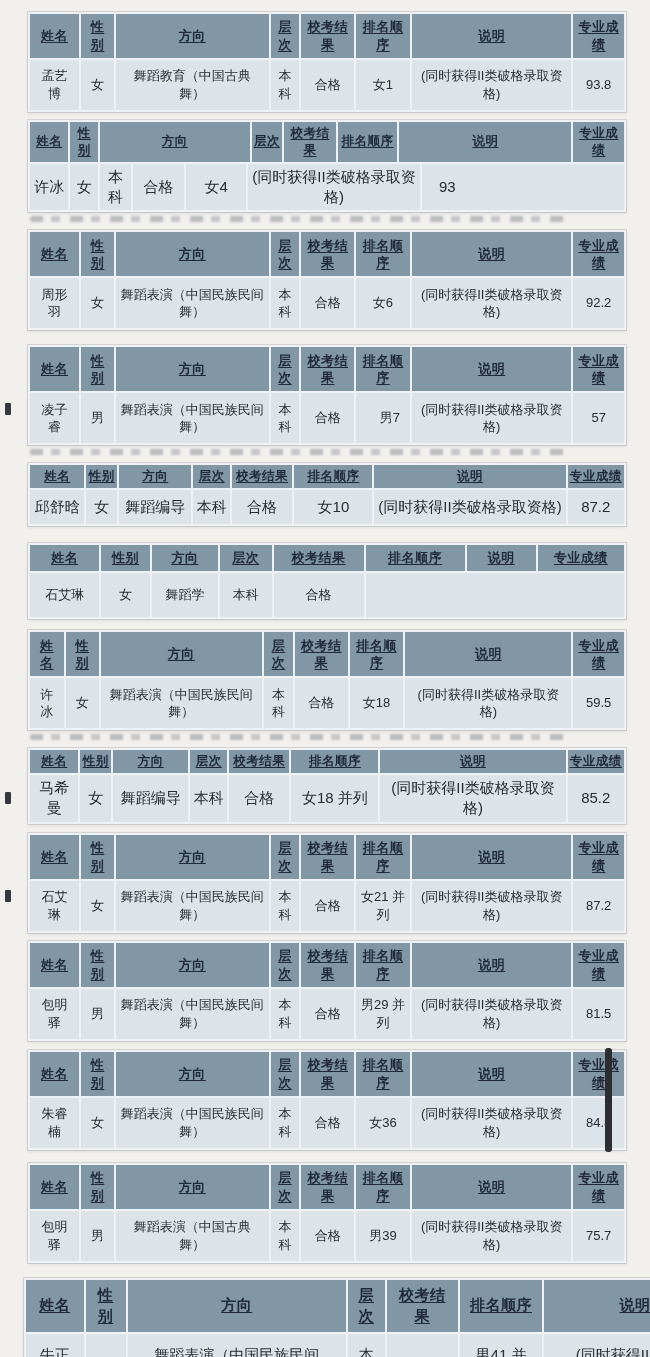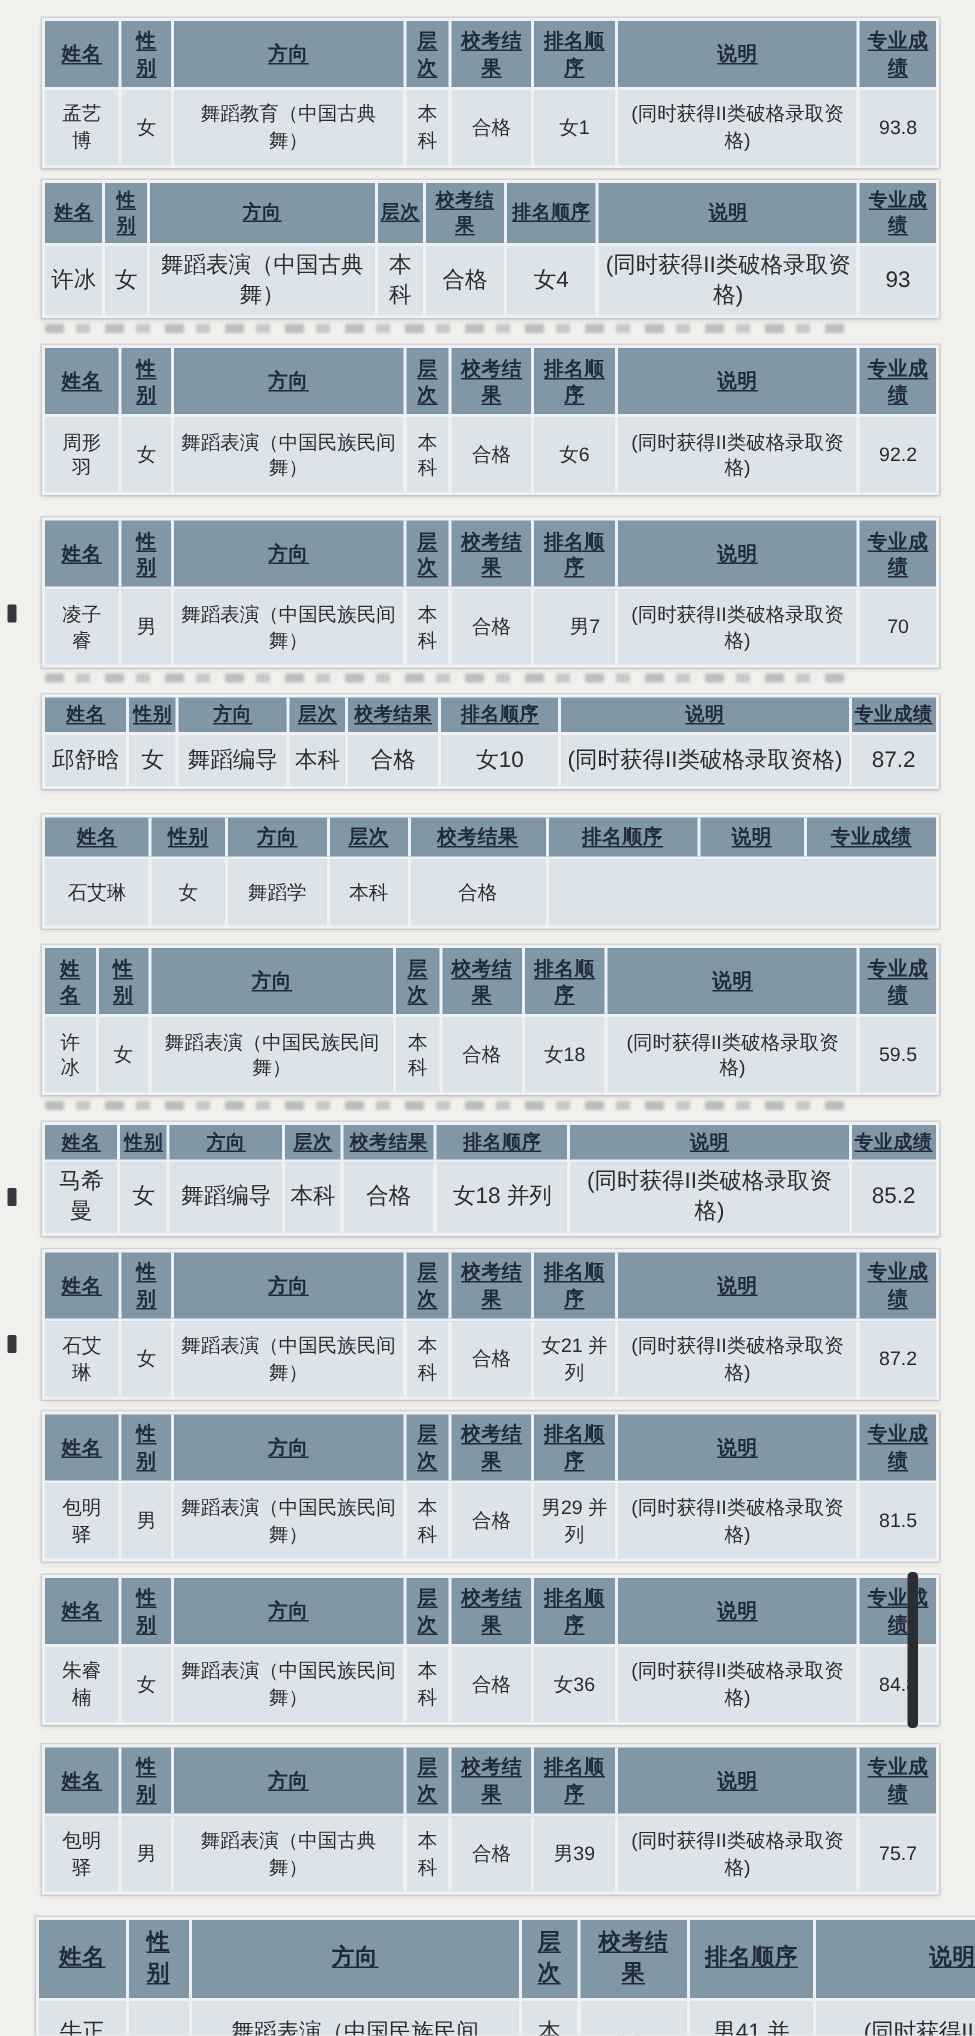--- a/index.html
+++ b/index.html
@@ -105,21 +105,20 @@
         <div class="hcell" style="width: 25.5%;">方向</div>
         <div class="hcell" style="width: 5.5%;">层次</div>
         <div class="hcell" style="width: 9%;">校考结果</div>
         <div class="hcell" style="width: 10.4%;">排名顺序</div>
         <div class="hcell" style="width: 29.3%;">说明</div>
         <div class="hcell" style="width: 8.5%;">专业成绩</div>
       </div>
       <div class="drow">
         <div class="dcell" style="width: 6.8%;">许冰</div>
         <div class="dcell" style="width: 5%;">女</div>
-        <div class="dcell" style="width: 25.5%;">舞蹈表演（中国古典舞）</div>
         <div class="dcell" style="width: 5.5%;">本科</div>
         <div class="dcell" style="width: 9%;">合格</div>
         <div class="dcell" style="width: 10.4%;">女4</div>
         <div class="dcell" style="width: 29.3%;">(同时获得II类破格录取资格)</div>
         <div class="dcell" style="width: 8.5%;">93</div>
       </div>
     </div>
     <div class="smudge"></div>
     <div class="card v-tall" style="margin-bottom: 15px;">
       <div class="hrow">
@@ -173,21 +172,21 @@
 睿</div>
         <div class="dcell" style="width: 5.9%;">男</div>
         <div class="dcell" style="width: 26%;">舞蹈表演（中国民族民间
 舞）</div>
         <div class="dcell" style="width: 5.2%;">本
 科</div>
         <div class="dcell" style="width: 9.2%;">合格</div>
         <div class="dcell" style="width: 9.4%; padding-left: 16px;">男7</div>
         <div class="dcell" style="width: 27.2%;">(同时获得II类破格录取资
 格)</div>
-        <div class="dcell" style="width: 8.5%;">70</div>
+        <div class="dcell" style="width: 8.5%;">57</div>
       </div>
       <div class="edge-mark"></div>
     </div>
     <div class="smudge"></div>
     <div class="card v-compact" style="margin-bottom: 17px;">
       <div class="hrow">
         <div class="hcell" style="width: 9.5%;">姓名</div>
         <div class="hcell" style="width: 5.5%;">性别</div>
         <div class="hcell" style="width: 12.5%;">方向</div>
         <div class="hcell" style="width: 6.5%;">层次</div>

